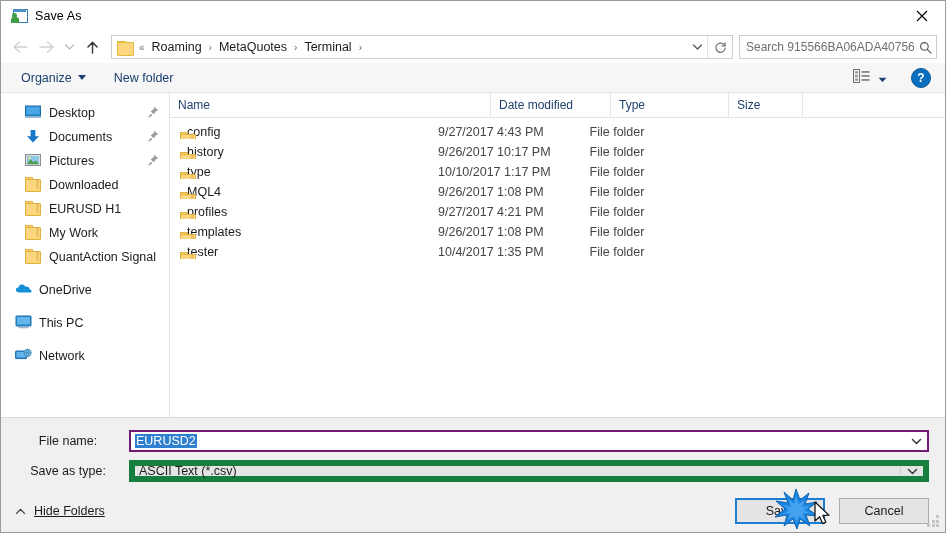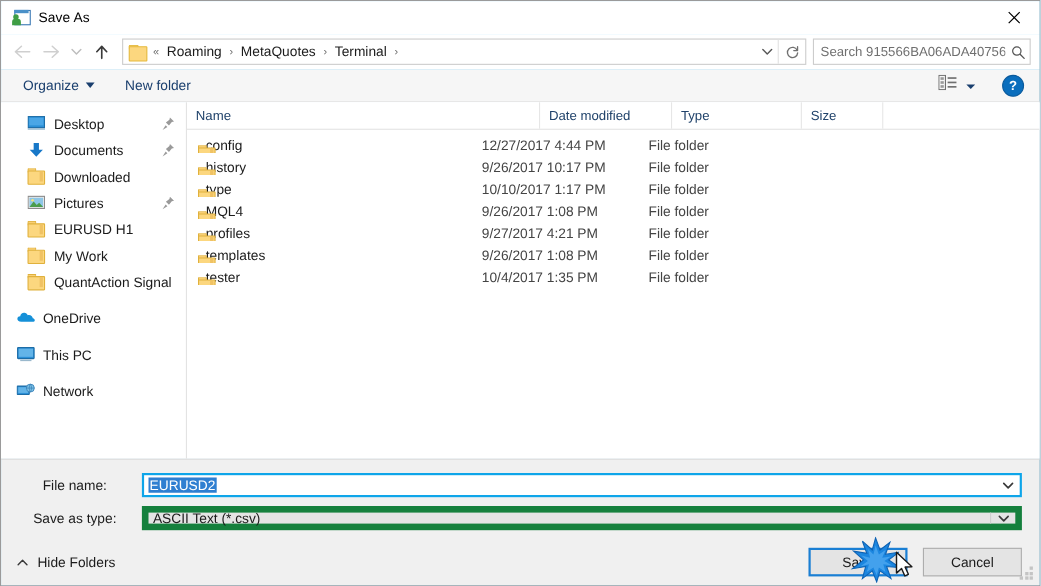--- a/index.html
+++ b/index.html
@@ -8,21 +8,21 @@
     overflow: hidden;
     background: #ffffff;
     font-family: "Liberation Sans", sans-serif;
     -webkit-font-smoothing: antialiased;
   }
   .dialog {
     position: relative;
     width: 946px; height: 533px;
     box-sizing: border-box;
     border: 1px solid #9a9a9a;
-    background: #7dd3fc;
+    background: #84cc16;
     display: flex; flex-direction: column;
   }
 
   
   .titlebar {
     height: 30px; flex: 0 0 30px;
     background: #ffffff;
     display: flex; align-items: center;
     position: relative;
   }
@@ -259,21 +259,21 @@
     text-align: center; padding-right: 10px;
     font-size: 12.5px; color: #1b1b1b;
     box-sizing: border-box;
   }
   .combo {
     flex: 1 1 auto; height: 22px;
     display: flex; align-items: center;
     box-sizing: border-box; min-width: 0;
   }
   .combo.focused {
-    border: 2px solid #0ea5e9; background: #ffffff;
+    border: 2px solid #701a75; background: #ffffff;
   }
   .combo.plain {
     border: 6px solid #15803d; background: #e4e4e4; align-items: center;
   }
   .combo .cval {
     flex: 1 1 auto; font-size: 12.5px; color: #1b1b1b;
     padding-left: 4px; white-space: nowrap; overflow: hidden;
   }
   .combo .cval .sel {
     background: #2f7fd1; color: #ffffff; padding: 1px 1px 2px 1px;
@@ -287,21 +287,21 @@
   
   .bottombar {
     flex: 0 0 auto; height: 42px;
     background: #f0f0f0;
     display: flex; align-items: center;
     padding: 0 16px 0 14px; box-sizing: border-box;
     position: relative;
   }
   .hidefolders {
     display: flex; align-items: center; gap: 8px;
-    font-size: 12.5px; color: #1b1b1b; cursor: default;
+    font-size: 12.5px; color: #1b1b1b; cursor: default; text-decoration: underline;
   }
   .bb-spacer { flex: 1 1 auto; }
   .btn {
     width: 90px; height: 26px;
     display: flex; align-items: center; justify-content: center;
     font-size: 12.5px; color: #1b1b1b;
     box-sizing: border-box; cursor: default;
   }
   .btn.primary {
     border: 2px solid #1a7fd4; background: #e4e4e4;
@@ -472,41 +472,41 @@
         <span class="pin">
           <svg width="12" height="13" viewBox="0 0 12 13">
             <path d="M7.5 0.8 L11.2 4.5 L9.2 5 L6.6 8.2 L3.8 5.4 L7 2.8 Z" fill="#9a9a9a"></path>
             <path d="M3.6 7.8 L0.8 12.2 L5.2 9.4 Z" fill="#9a9a9a"></path>
           </svg>
         </span>
       </div>
 
       <div class="nav-item indent">
         <span class="ni-icon">
-          <span class="ficon"><span class="tab"></span><span class="bod"></span><span class="shade"></span></span>
-        </span>
-        <span class="ni-label">Downloaded</span>
-      </div>
-
-      <div class="nav-item indent">
-        <span class="ni-icon">
           <svg width="16" height="14" viewBox="0 0 16 14">
             <rect x="0.5" y="1.5" width="15" height="11" fill="#e9e9e9" stroke="#8a8a8a" stroke-width="1"></rect>
             <rect x="1.8" y="2.8" width="12.4" height="8.4" fill="#8ec6e6"></rect>
             <path d="M1.8 11.2 L5.6 6.2 L8.4 9.4 L10.6 7.4 L14.2 11.2 Z" fill="#4b9c4b"></path>
             <circle cx="4.6" cy="5" r="1.2" fill="#f4e37a"></circle>
           </svg>
         </span>
         <span class="ni-label">Pictures</span>
         <span class="pin">
           <svg width="12" height="13" viewBox="0 0 12 13">
             <path d="M7.5 0.8 L11.2 4.5 L9.2 5 L6.6 8.2 L3.8 5.4 L7 2.8 Z" fill="#9a9a9a"></path>
             <path d="M3.6 7.8 L0.8 12.2 L5.2 9.4 Z" fill="#9a9a9a"></path>
           </svg>
         </span>
+      </div>
+
+      <div class="nav-item indent">
+        <span class="ni-icon">
+          <span class="ficon"><span class="tab"></span><span class="bod"></span><span class="shade"></span></span>
+        </span>
+        <span class="ni-label">Downloaded</span>
       </div>
 
       <div class="nav-item indent">
         <span class="ni-icon">
           <span class="ficon"><span class="tab"></span><span class="bod"></span><span class="shade"></span></span>
         </span>
         <span class="ni-label">EURUSD H1</span>
       </div>
 
       <div class="nav-item indent">
@@ -582,21 +582,21 @@
         </div>
       </div>
 
       <div class="rows">
 
         <div class="row">
           <div class="c-name" style="width:268px">
             <span><span class="ficon"><span class="tab"></span><span class="bod"></span><span class="shade"></span></span></span>
             <span>config</span>
           </div>
-          <div class="c-date" style="width:120px">12/27/2017 4:44 PM</div>
+          <div class="c-date" style="width:120px">9/27/2017 4:43 PM</div>
           <div class="c-type" style="width:118px">File folder</div>
           <div class="c-size" style="width:74px"></div>
         </div>
 
         <div class="row">
           <div class="c-name" style="width:268px">
             <span><span class="ficon"><span class="tab"></span><span class="bod"></span><span class="shade"></span></span></span>
             <span>history</span>
           </div>
           <div class="c-date" style="width:120px">9/26/2017 10:17 PM</div>

